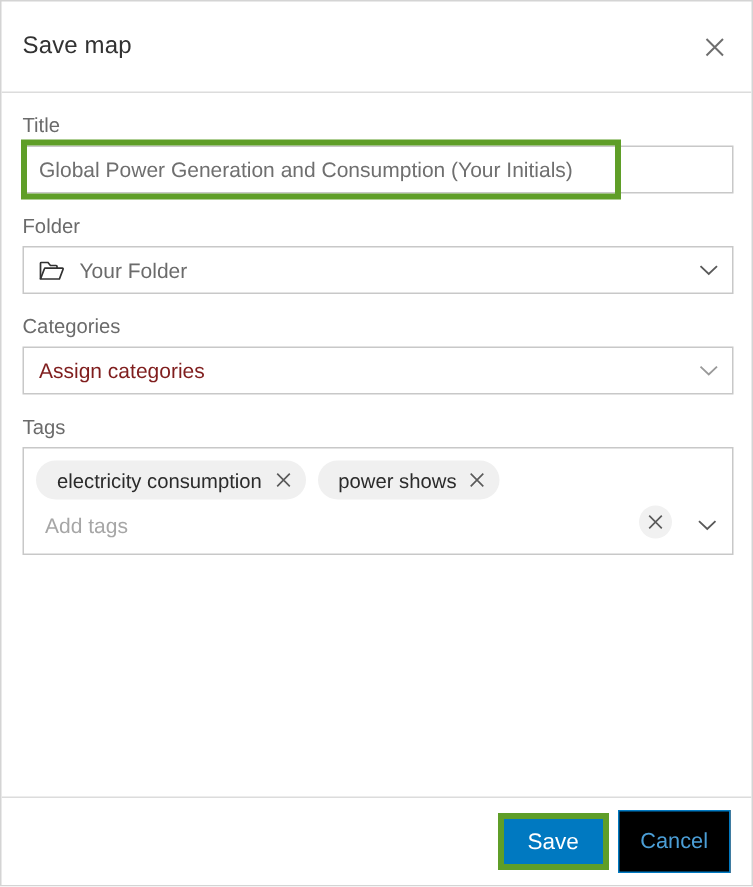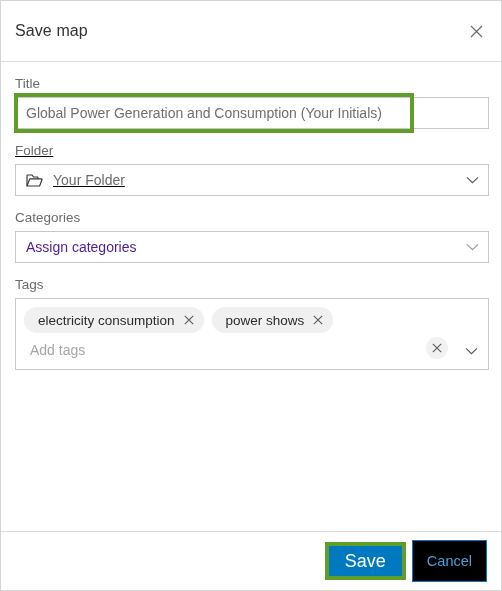--- a/index.html
+++ b/index.html
@@ -69,21 +69,21 @@
     height: 32px;
     border: 1px solid #c8c8c8;
     background: #fff;
     display: flex;
     align-items: center;
     padding: 0 10px;
     font-size: 14px;
     color: #6b6b6b;
   }
   .ctrl .val { line-height: 1; }
-  .ctrl .placeholder { color: #4c1d95; }
+  .ctrl .placeholder { color: #7f1d1d; }
 
   
   .title-row { position: relative; margin-bottom: 14px; border-radius: 13px; }
   .title-input {
     width: 474px; height: 32px;
     border: 1px solid #c8c8c8;
     background: #fff;
     font-family: "Liberation Sans", sans-serif;
     font-size: 14px;
     color: #6f6f6f;
@@ -91,21 +91,21 @@
     outline: none;
   }
   .green-box {
     position: absolute;
     left: -1px; top: -4px;
     width: 400px; height: 40px;
     border: 4px solid #5f9e28;
     pointer-events: none;
   }
 
-  .folder-row { margin-bottom: 14px; text-decoration: underline; }
+  .folder-row { margin-bottom: 14px; }
   .cat-row { margin-bottom: 14px; }
 
   .folder-icon {
     width: 17px; height: 15px;
     margin-right: 10px;
     flex: 0 0 auto;
     color: #323232;
   }
   .folder-icon svg { display:block; }
 
@@ -213,21 +213,21 @@
     margin-right: 10px;
   }
   .btn-save {
     background: #0079c1;
     color: #ffffff;
     border: none;
     height: 30px;
     min-width: 62px;
     padding: 0 16px;
     font-family: "Liberation Sans", sans-serif;
-    font-size: 18px;
+    font-size: 15px;
     cursor: pointer;
   }
   .save-green {
     position: absolute;
     left: -4px; top: -4px;
     right: -4px; bottom: -4px;
     border: 4px solid #5f9e28;
     pointer-events: none;
   }
   .btn-cancel {

